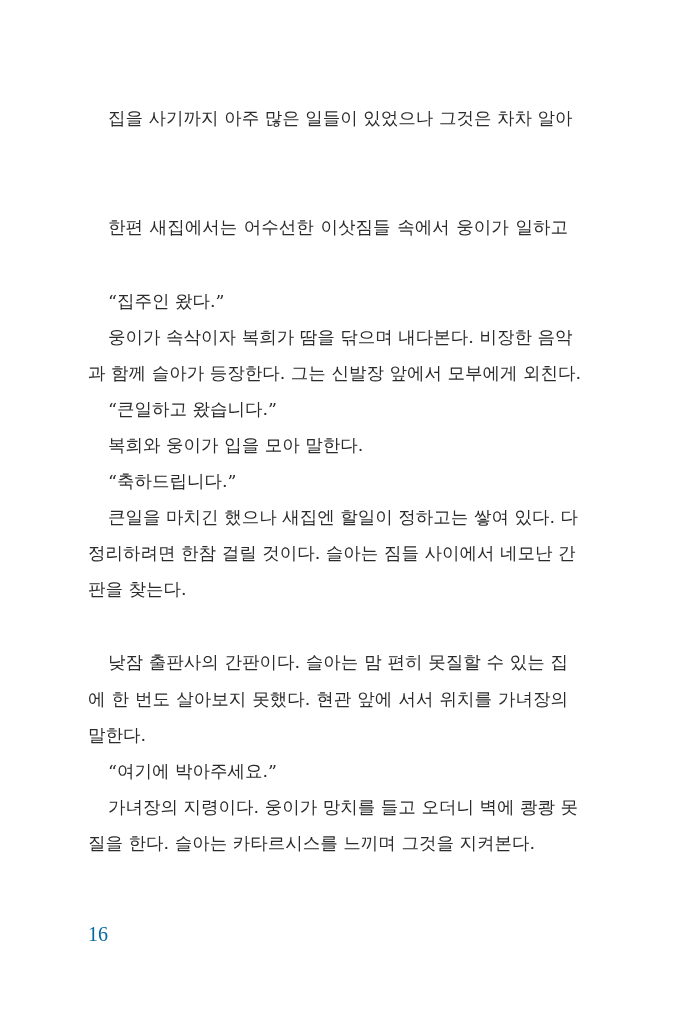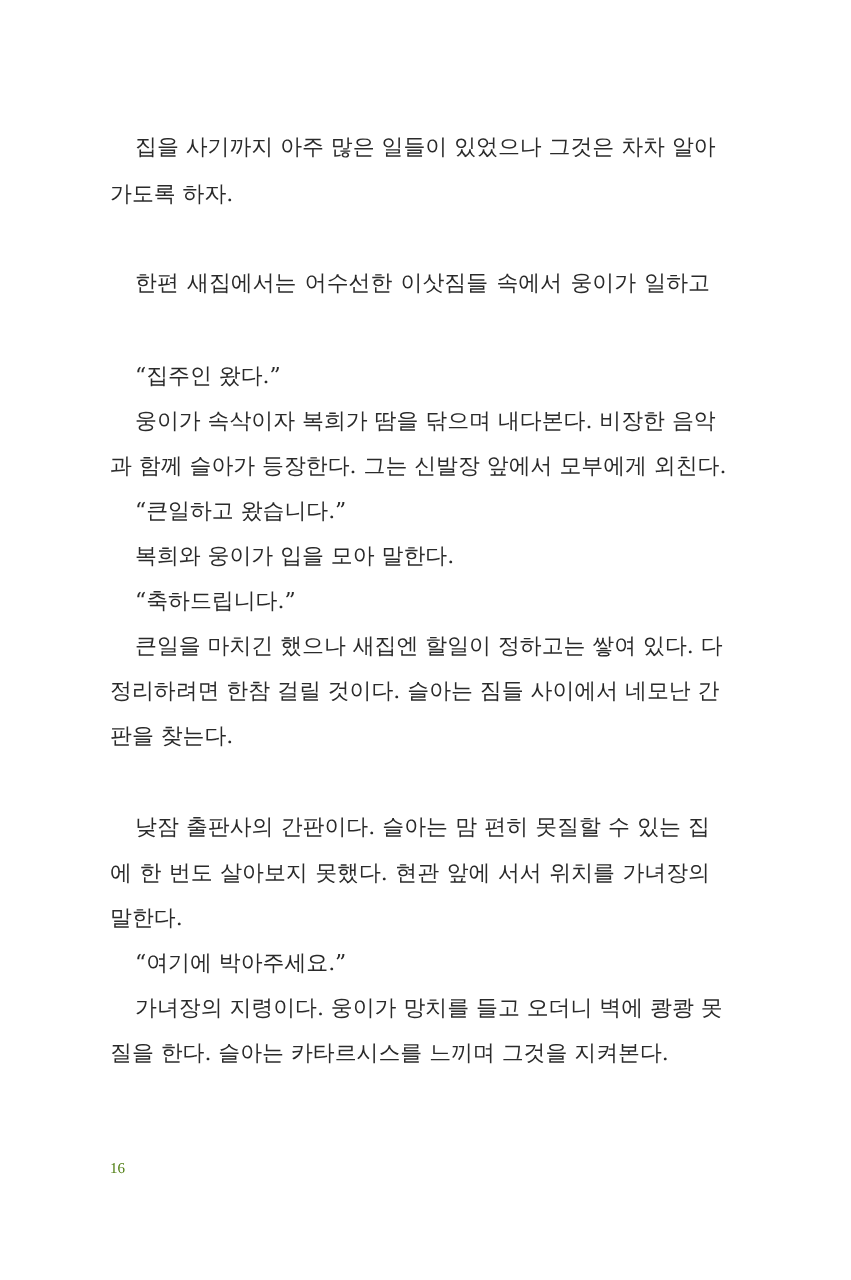--- a/index.html
+++ b/index.html
@@ -33,32 +33,31 @@
     }
     .line.indent { left: 20px; width: 460px; }
     .line.justify {
       text-align: justify;
       text-align-last: justify;
     }
     .page-number {
       position: absolute;
       left: 88px;
       top: 924px;
-      font-size: 12px;
+      font-size: 20px;
       line-height: 20px;
       font-family: "Liberation Serif", "DejaVu Serif", serif;
-      color: #4d7c0f;
+      color: #0369a1;
     }
   </style>
 </head>
 <body>
 
 <div class="page">
   <div class="line indent justify" style="top:106px">집을 사기까지 아주 많은 일들이 있었으나 그것은 차차 알아</div>
-  <div class="line" style="top:144px">가도록 하자.</div>
 
   <div class="line indent justify" style="top:215px">한편 새집에서는 어수선한 이삿짐들 속에서 웅이가 일하고</div>
   <div class="line indent" style="top:289px">“집주인 왔다.”</div>
   <div class="line indent justify" style="top:325px">웅이가 속삭이자 복희가 땀을 닦으며 내다본다. 비장한 음악</div>
   <div class="line justify" style="top:361px">과 함께 슬아가 등장한다. 그는 신발장 앞에서 모부에게 외친다.</div>
   <div class="line indent" style="top:397px">“큰일하고 왔습니다.”</div>
   <div class="line indent" style="top:433px">복희와 웅이가 입을 모아 말한다.</div>
   <div class="line indent" style="top:469px">“축하드립니다.”</div>
   <div class="line indent justify" style="top:505px">큰일을 마치긴 했으나 새집엔 할일이 정하고는 쌓여 있다. 다</div>
   <div class="line justify" style="top:541px">정리하려면 한참 걸릴 것이다. 슬아는 짐들 사이에서 네모난 간</div>

